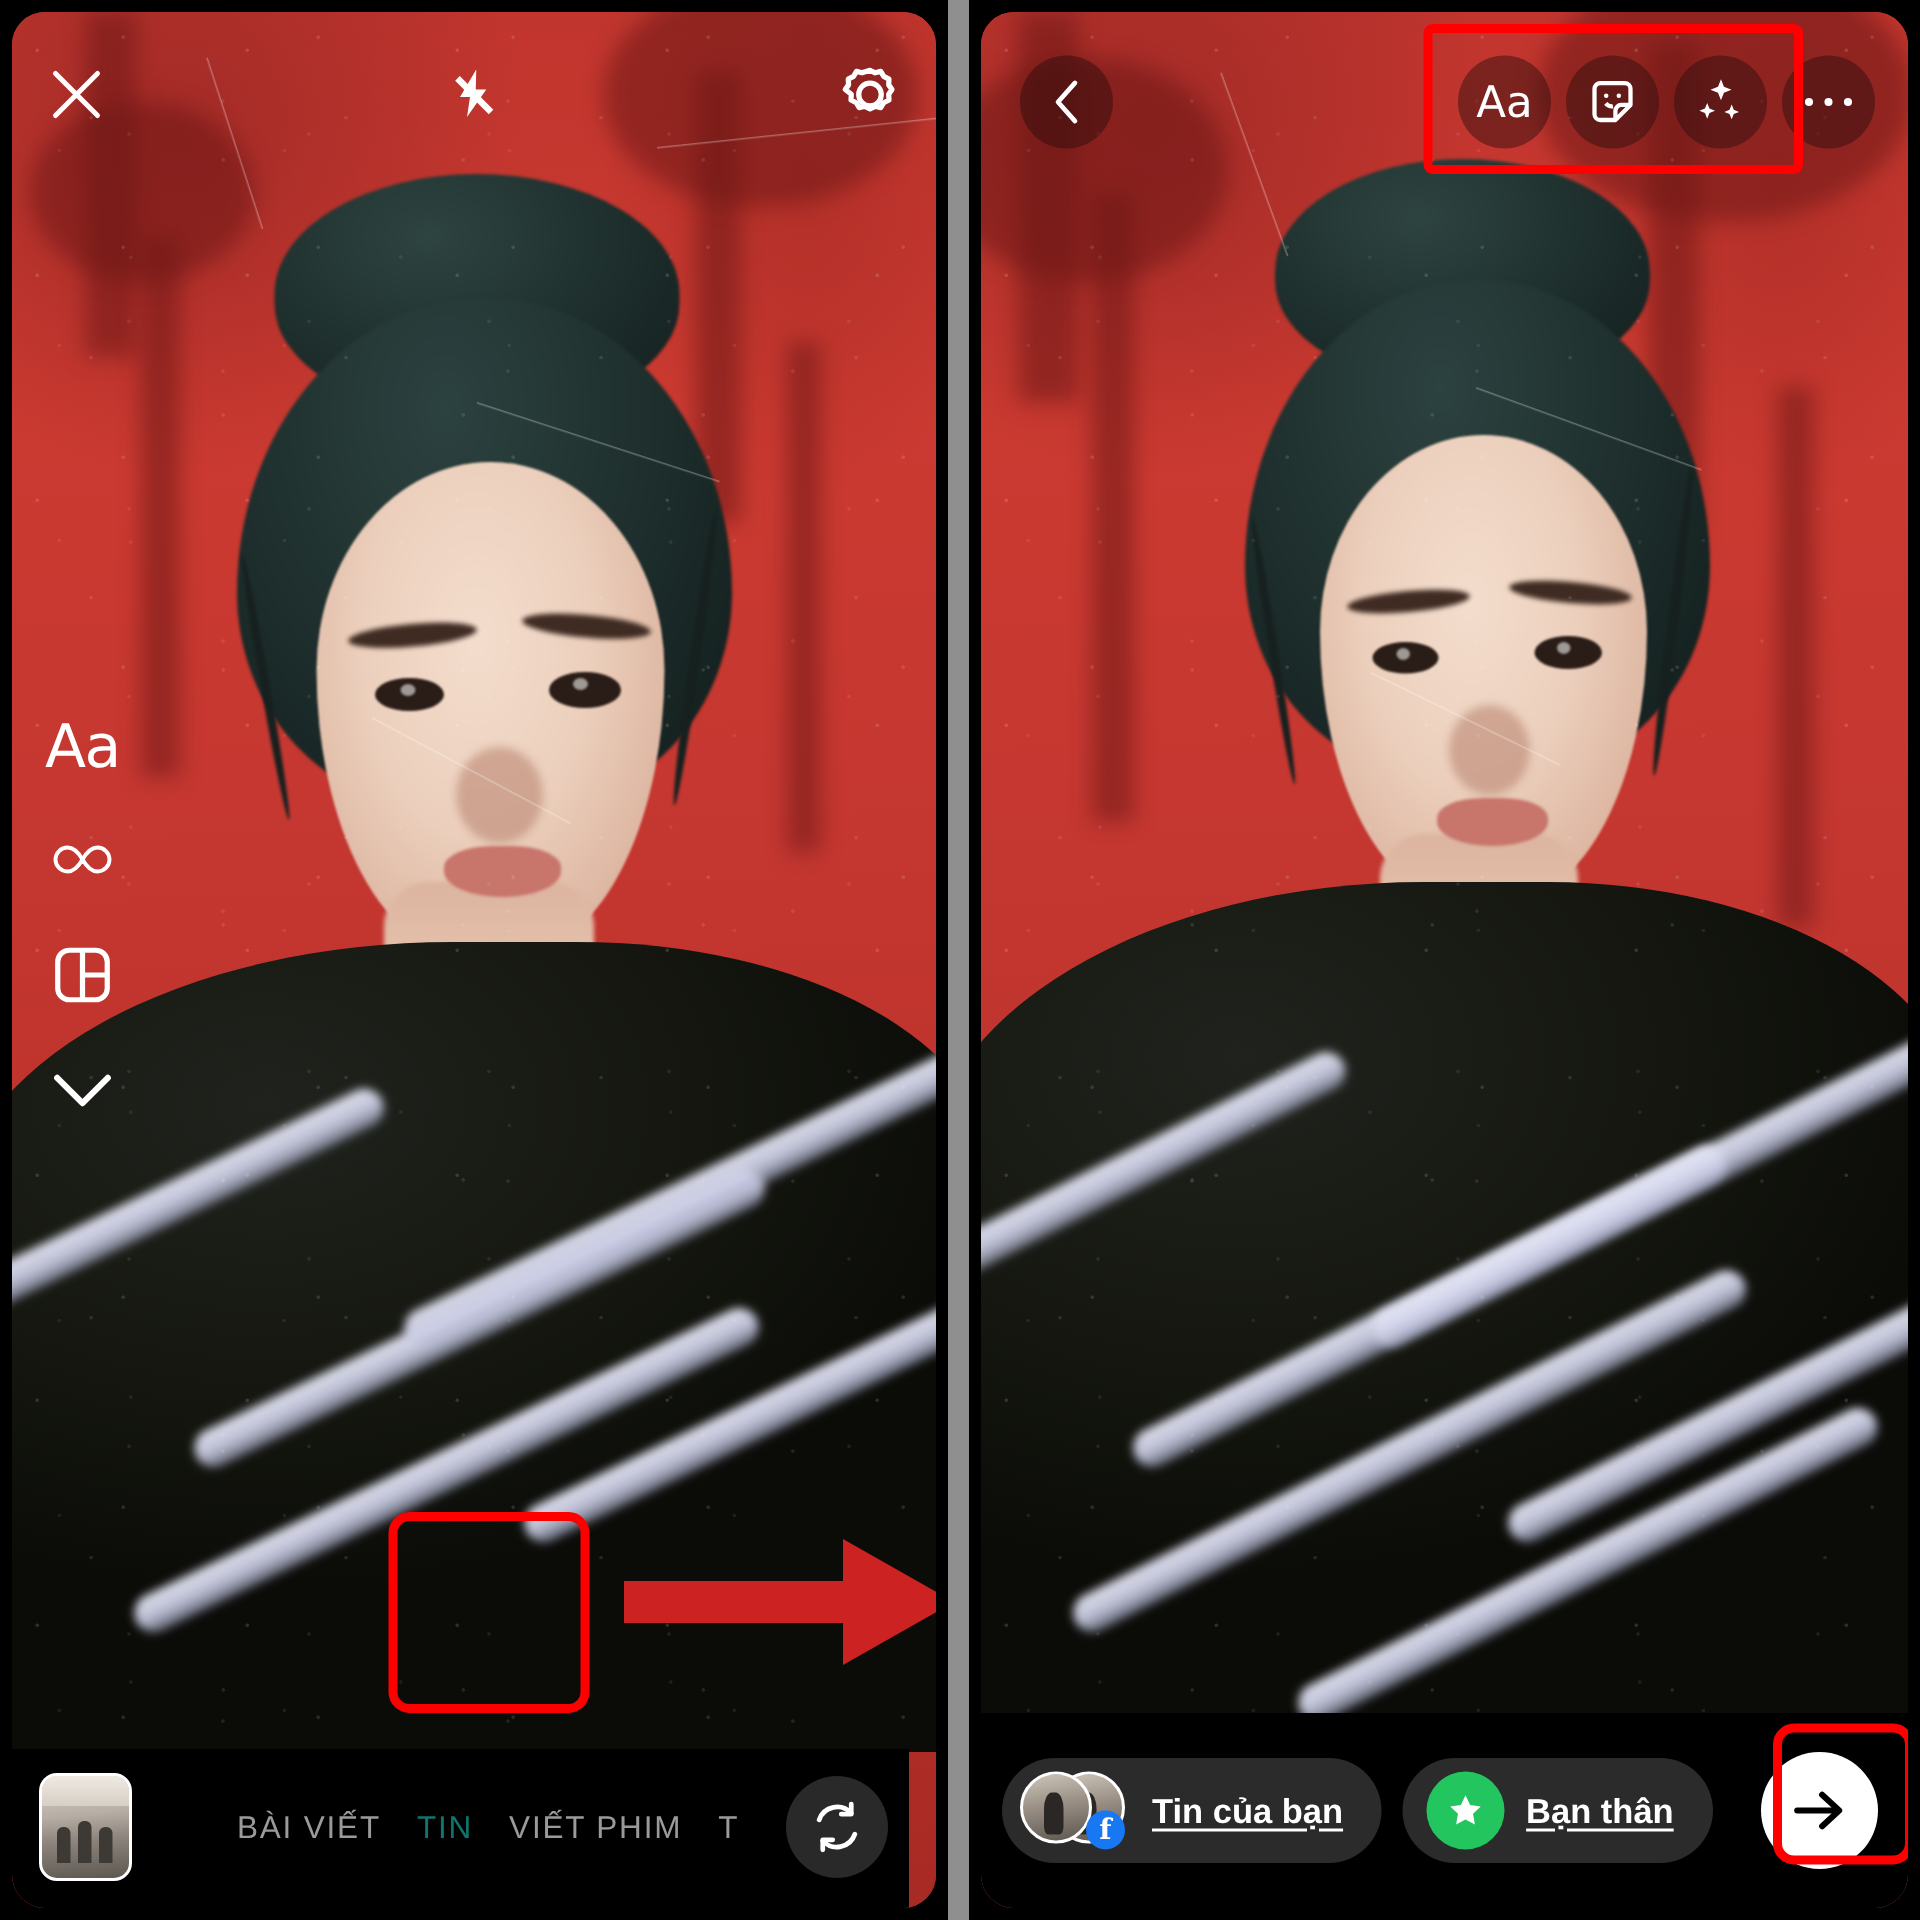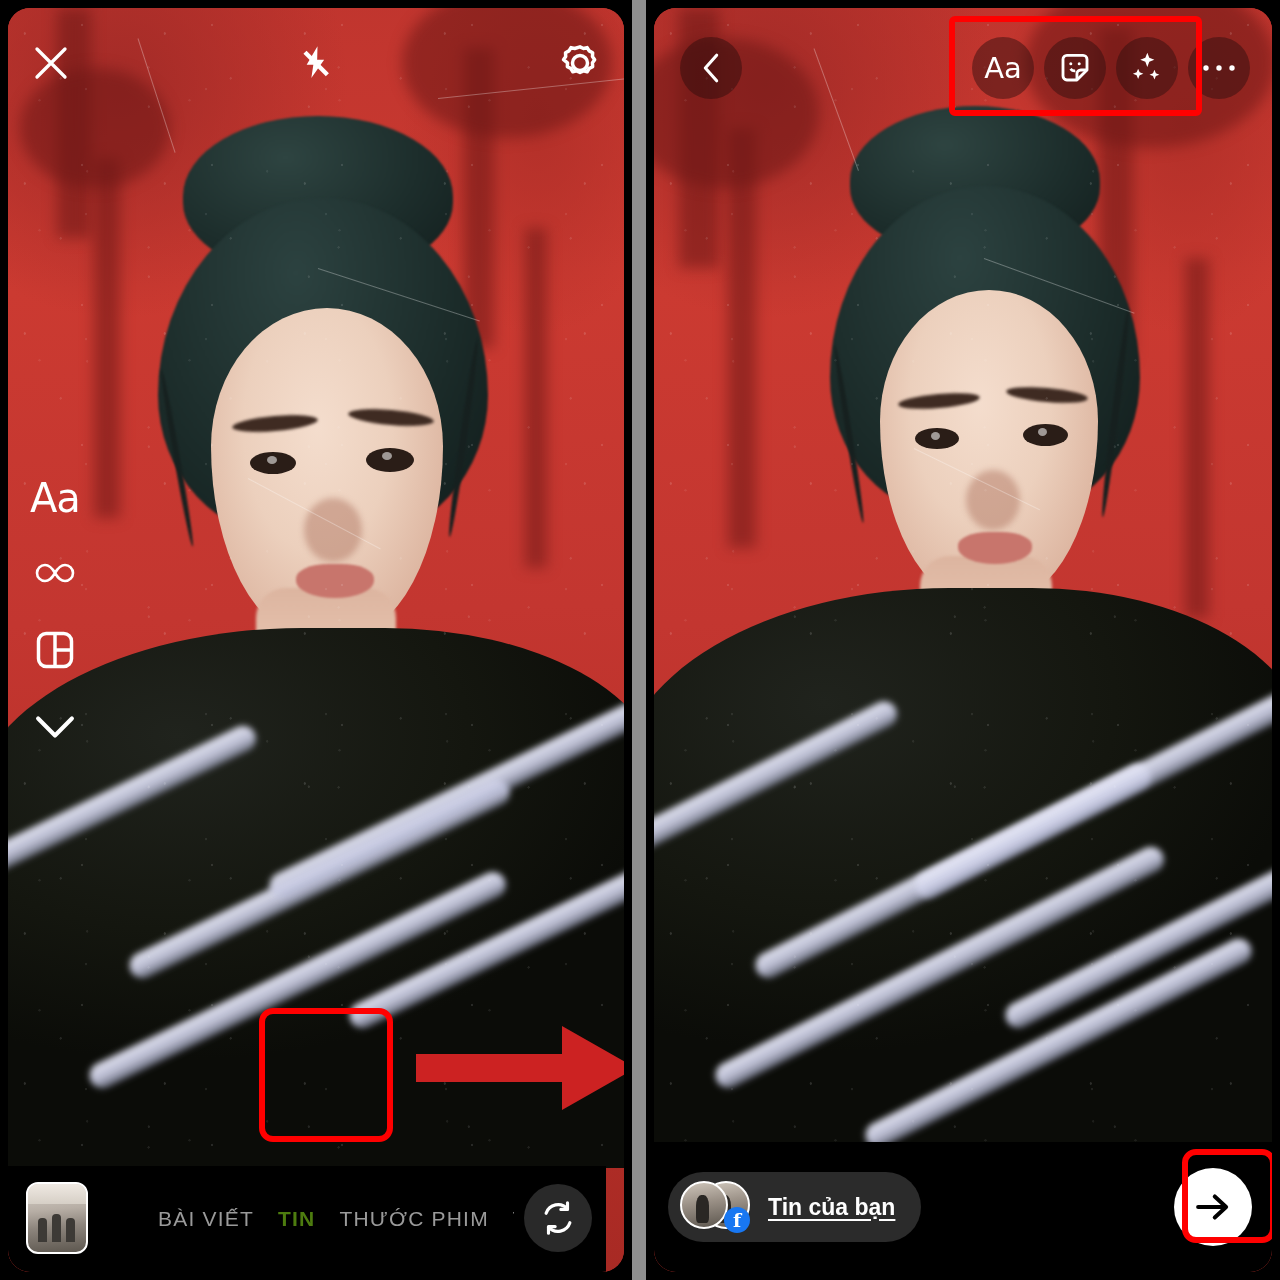--- a/index.html
+++ b/index.html
@@ -240,21 +240,21 @@
   }
   .modes {
     position:absolute; left: 150px; right: 92px; top:0; bottom:0;
     display:flex; align-items:center; gap: 24px;
     overflow:hidden;
   }
   .mode {
     color: #9a9a9a; font-size: 21px; letter-spacing: 1.2px;
     white-space: nowrap; font-weight: 400;
   }
-  .mode.active { color:#4d7c0f; font-weight: 700; }
+  .mode.active { color:#0f766e; font-weight: 400; }
   .flip-btn {
     position:absolute; right: 14px; top: 18px;
     width: 68px; height: 68px; border-radius: 50%;
     background: rgba(255,255,255,.16);
     display:flex; align-items:center; justify-content:center;
   }
 
   
   .r-top { height: 120px; justify-content: flex-start; gap: 0; }
   .r-back {
@@ -433,21 +433,21 @@
       <div class="modebar">
         <div class="gallery-thumb">
           <div class="gtop"></div>
             <div class="g1"></div>
             <div class="g2"></div>
             <div class="g3"></div>
         </div>
         <div class="modes">
           <span class="mode">BÀI VIẾT</span>
           <span class="mode active">TIN</span>
-          <span class="mode">THƯỚC PHIM</span>
+          <span class="mode">VIẾT PHIM</span>
           <span class="mode">T</span>
         </div>
         <div class="flip-btn">
           <svg width="38" height="38" viewBox="0 0 24 24" fill="none" stroke="#fff" stroke-width="2" stroke-linecap="round" stroke-linejoin="round">
             <path d="M4.5 9A8 8 0 0 1 18 6.2"></path>
             <path d="M19.5 15A8 8 0 0 1 6 17.8"></path>
             <path d="M18 2.4V6.6H13.8"></path>
             <path d="M6 21.6V17.4H10.2"></path>
           </svg>
         </div>
@@ -552,20 +552,28 @@
                 <div class="fig2"></div>
               </div>
             <div class="av a2">
                 <div class="fig2"></div>
               </div>
             <div class="fb-badge">f</div>
           </div>
           <span class="pill-label">Tin của bạn</span>
         </div>
 
+        <div class="pill">
+          <div class="star-badge">
+            <svg width="28" height="28" viewBox="0 0 24 24" fill="#fff">
+              <path d="M12 3.3l2.65 5.55 6.05.82-4.4 4.25 1.08 6.05L12 17.1l-5.38 2.87L7.7 13.92 3.3 9.67l6.05-.82z"></path>
+            </svg>
+          </div>
+          <span class="pill-label">Bạn thân</span>
+        </div>
 
         <div class="next-btn">
           <svg width="42" height="42" viewBox="0 0 24 24" fill="none" stroke="#000" stroke-width="2.3" stroke-linecap="round" stroke-linejoin="round">
             <path d="M3.5 12 H19"></path>
               <path d="M13 6 L19.5 12 L13 18"></path>
           </svg>
         </div>
       </div>
 
       <div class="hl" style="left:295px; top:8px; width:253px; height:100px;"></div>

